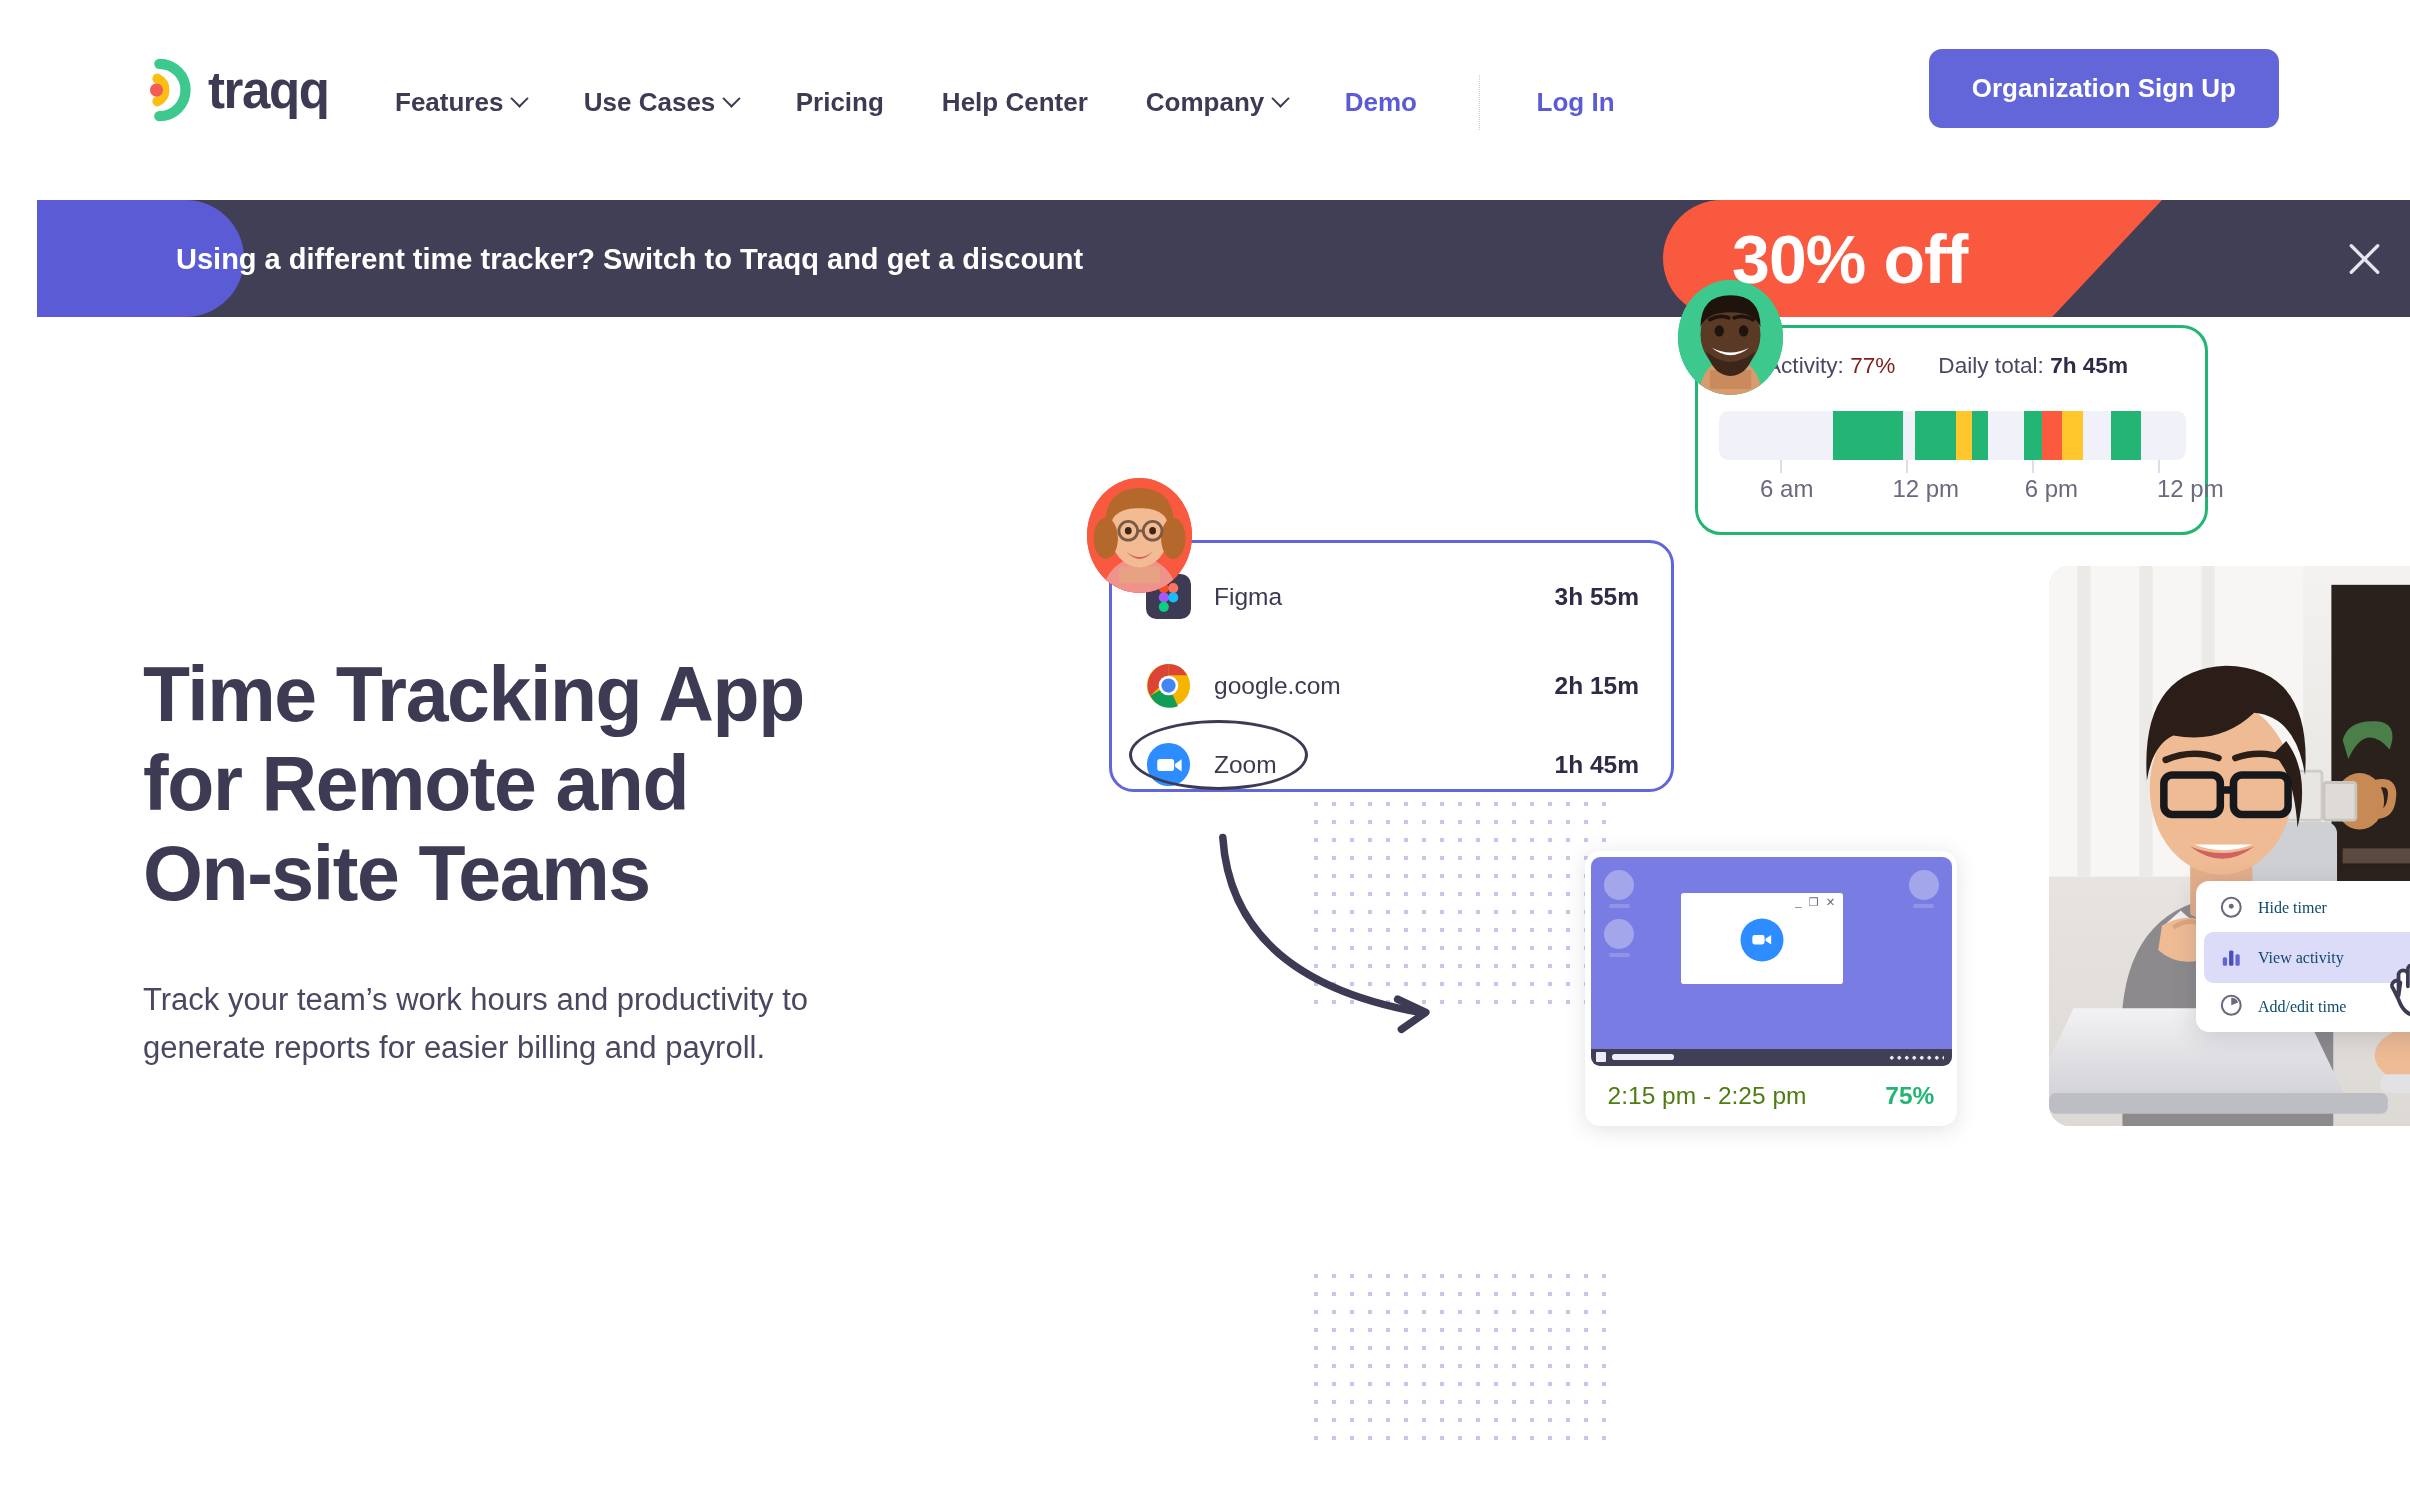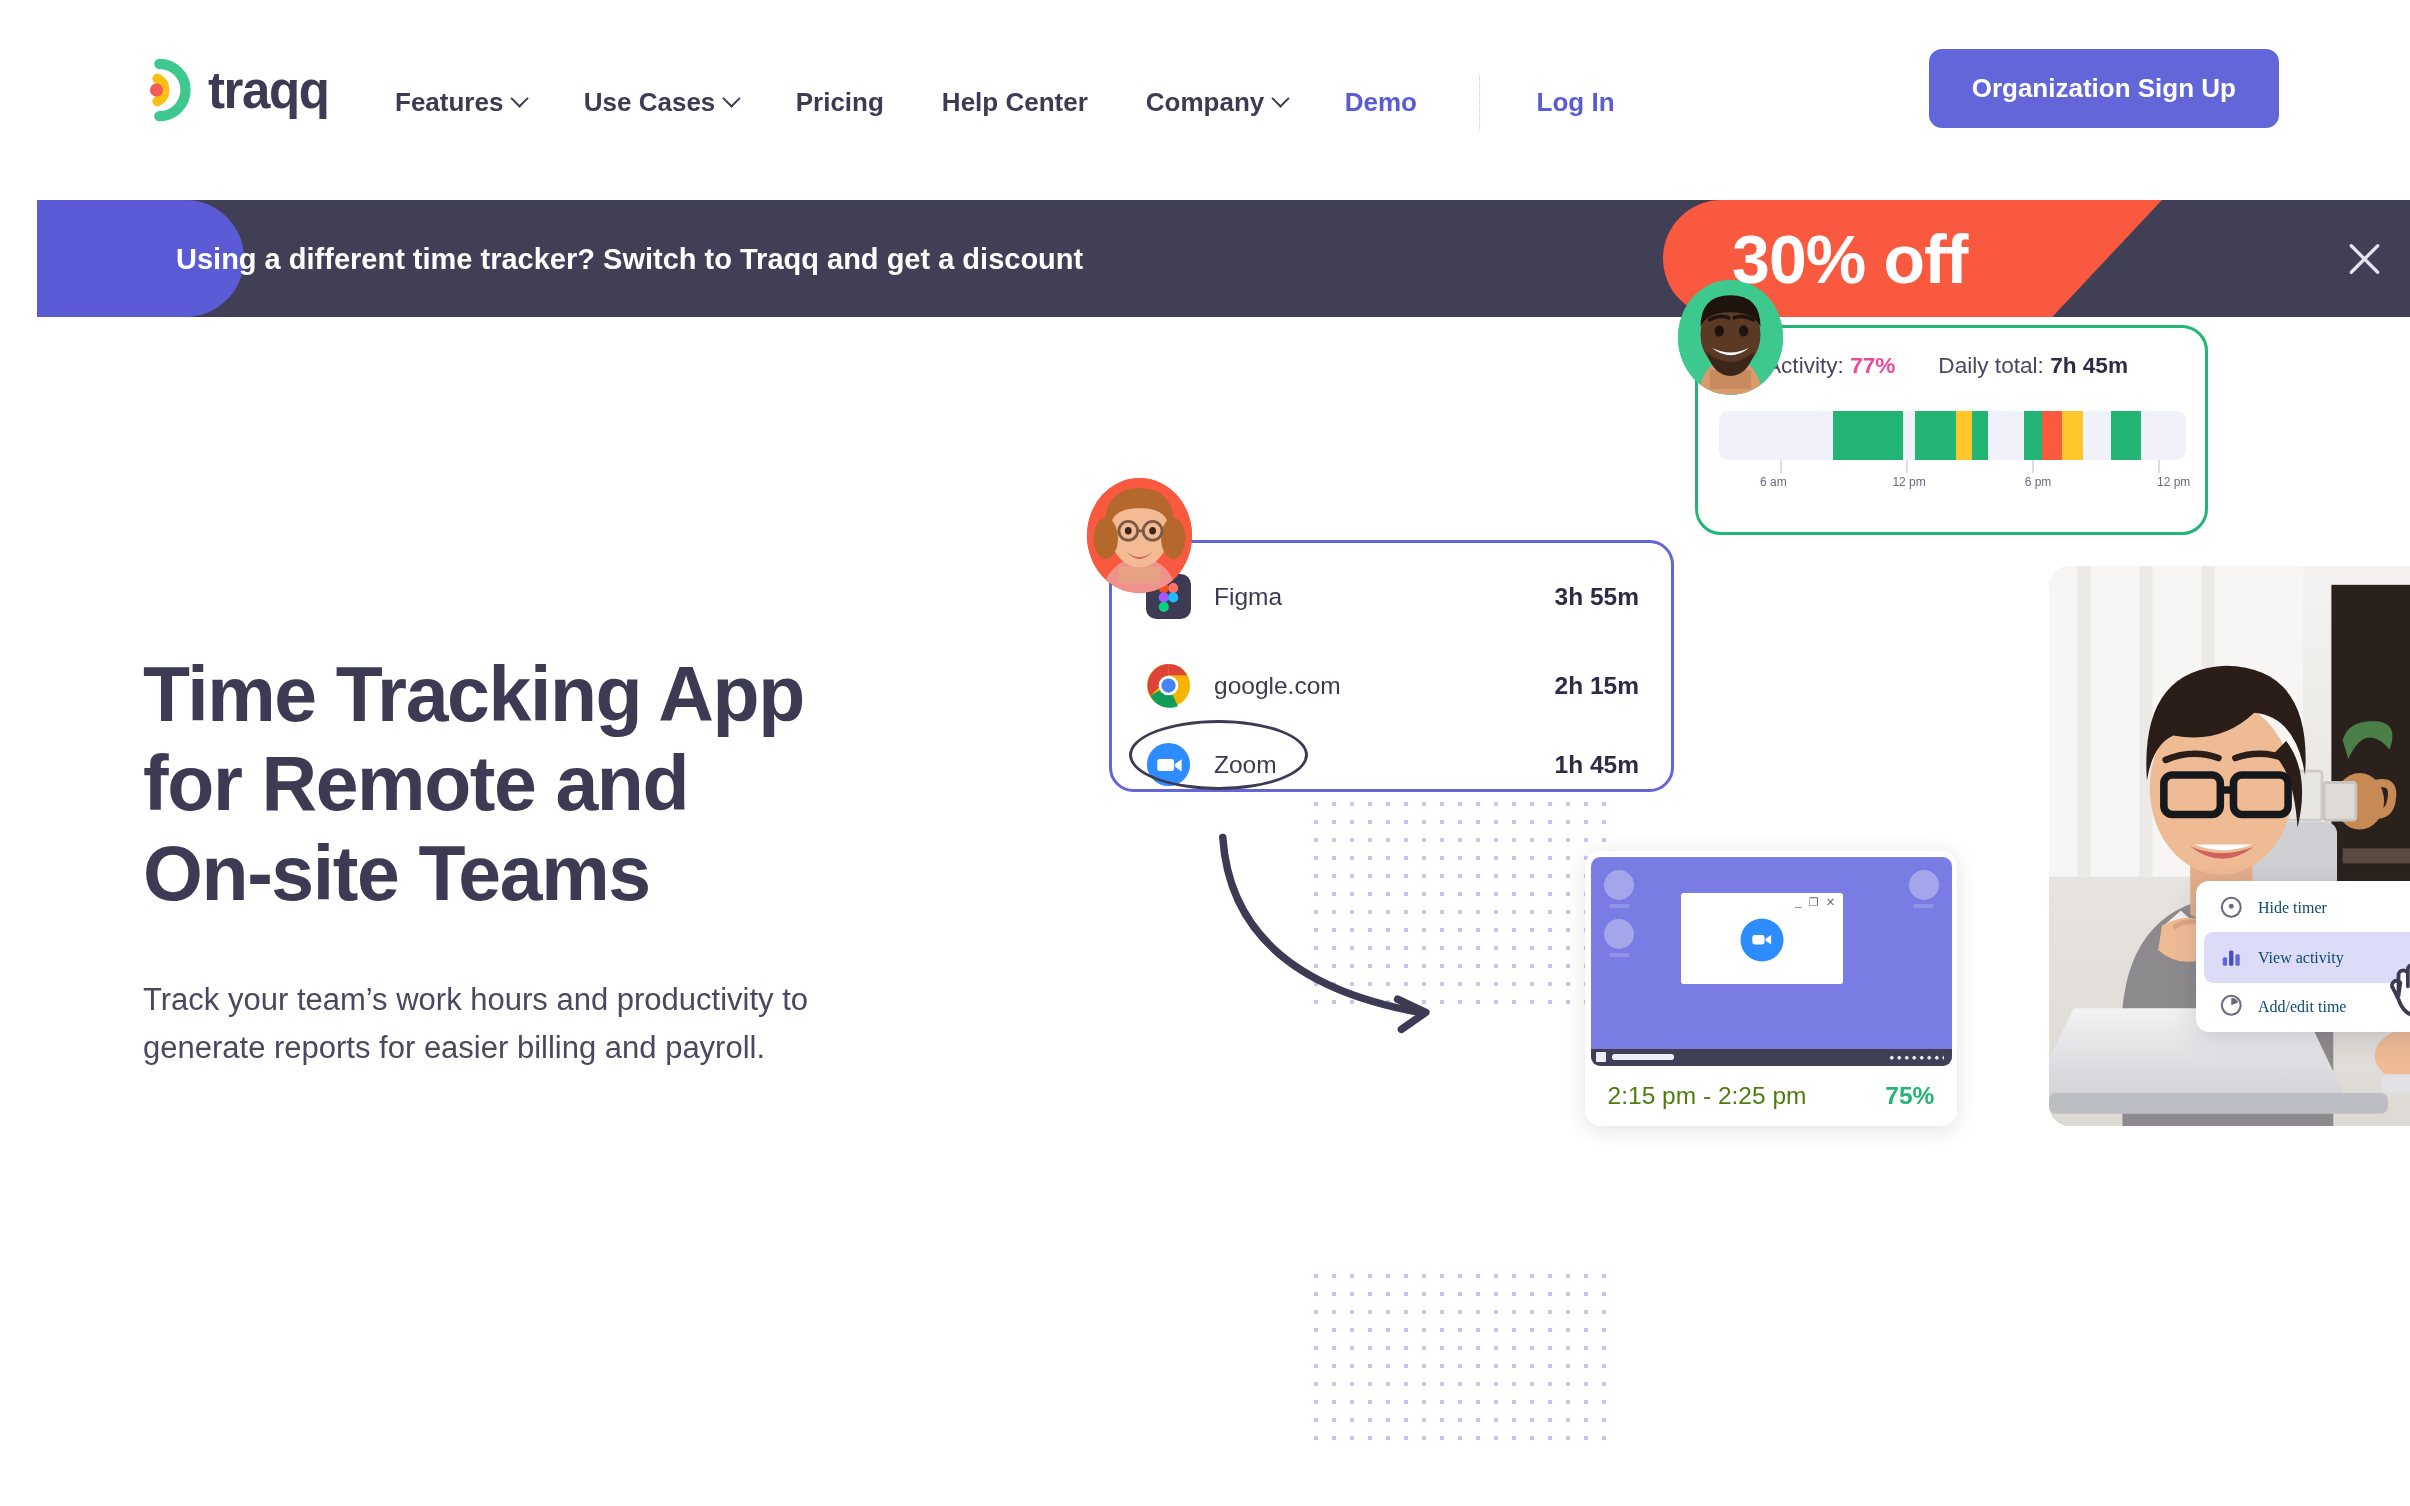--- a/index.html
+++ b/index.html
@@ -172,39 +172,39 @@
     border: 3.8px solid #22b573;
     border-radius: 26px;
     background: #ffffff;
   }
   .act-row {
     position: absolute; left: 68px; top: 24.5px;
     display: flex; align-items: baseline; gap: 43px;
     font-size: 22.6px; white-space: nowrap;
   }
   .act-label { color: #4a4861; }
-  .act-value-green { color: #ec4899; font-weight: bold; }
+  .act-value-green { color: #7f1d1d; font-weight: normal; }
   .act-value-dark { color: #2d2b45; font-weight: bold; }
   .act-chart {
     position: absolute; left: 21px; top: 83px;
     width: 467px; height: 49px;
     background: #f1f1fa; border-radius: 9.4px;
   }
   .act-seg { position: absolute; top: 0; height: 49px; }
   .act-ticks {
     position: absolute; left: 21px; top: 132px;
     width: 467px; height: 13px;
   }
   .act-tick { position: absolute; top: 0; width: 1.9px; height: 13px; background: #dcdcea; }
   .act-axis {
     position: absolute; left: 21px; top: 147px;
     width: 490px; height: 24.5px;
   }
   .act-axis span {
-    position: absolute; font-size: 12px; color: #6b6880; white-space: nowrap; text-align: center;
+    position: absolute; font-size: 24px; color: #6b6880; white-space: nowrap; text-align: center;
   }
 
   
   .card-apps {
     position: absolute; left: 26px; top: 224px;
     width: 565px; height: 252px;
     border: 3.8px solid #6366d8;
     border-radius: 24.5px;
     background: #ffffff;
   }

